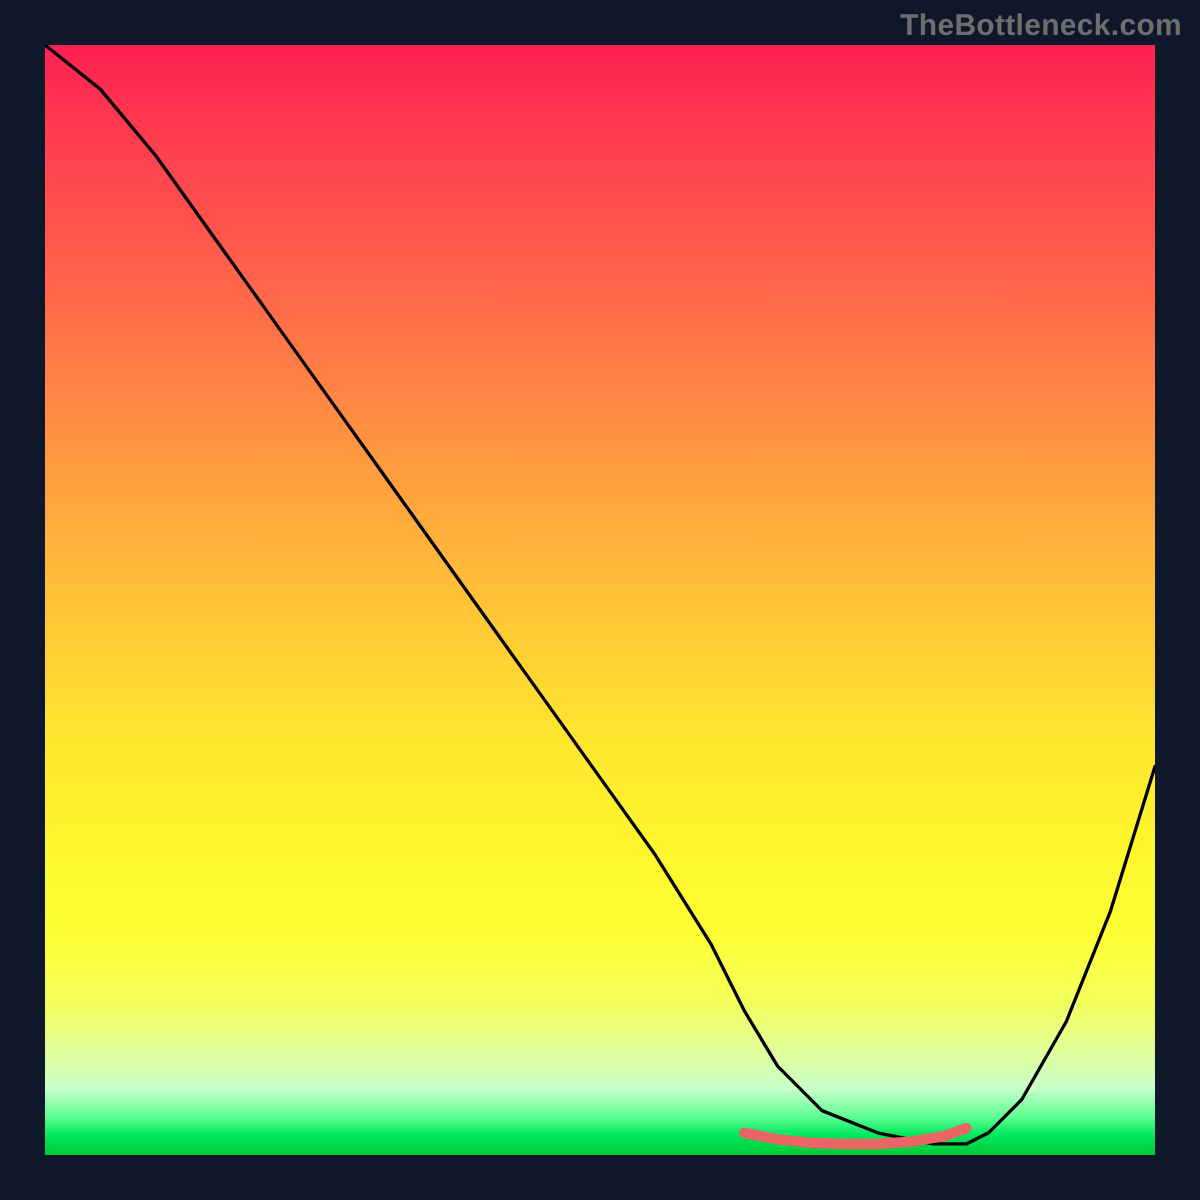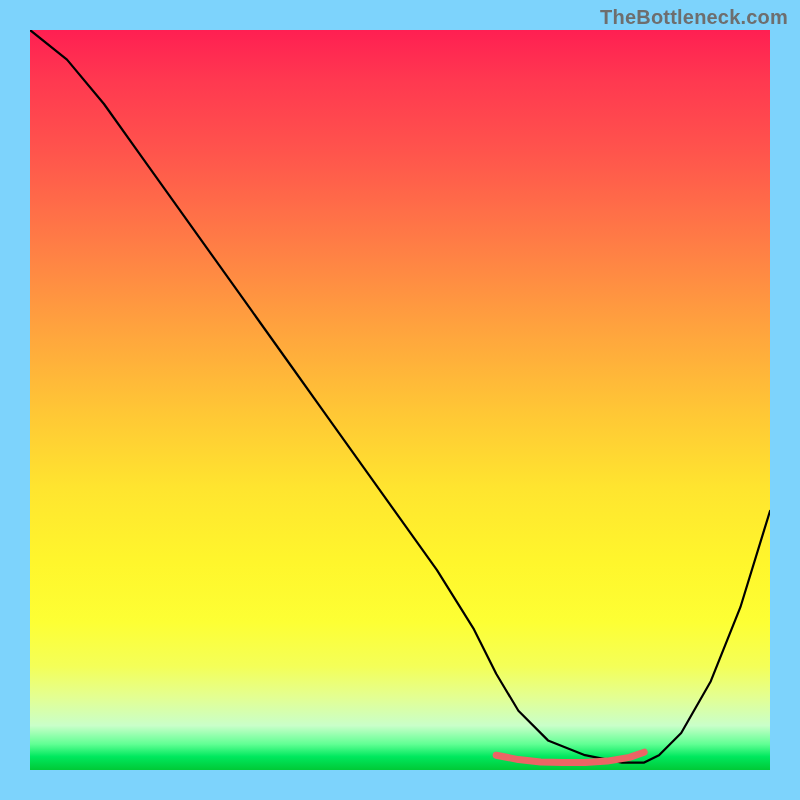--- a/index.html
+++ b/index.html
@@ -3,21 +3,21 @@
 <meta charset="utf-8">
 <style>
   * { margin: 0; padding: 0; box-sizing: border-box; }
   html, body { width: 800px; height: 800px; overflow: hidden; }
   body { background: #000; font-family: Arial, Helvetica, sans-serif; }
 
   .frame {
     position: relative;
     width: 800px;
     height: 800px;
-    background: #7dd3fc;
+    background: #0f172a;
   }
   .plot-area {
     position: absolute;
     left: 30px;
     top: 30px;
     width: 740px;
     height: 740px;
     overflow: hidden;
   }
   .gradient {

